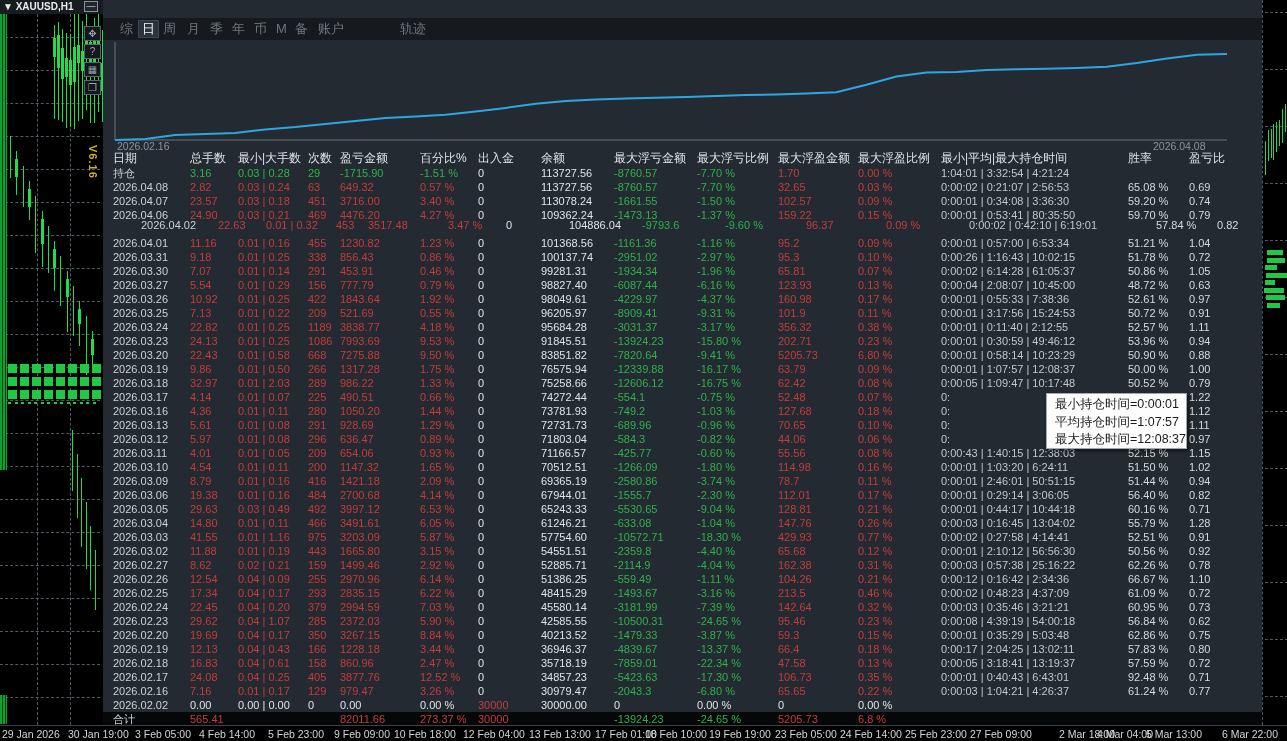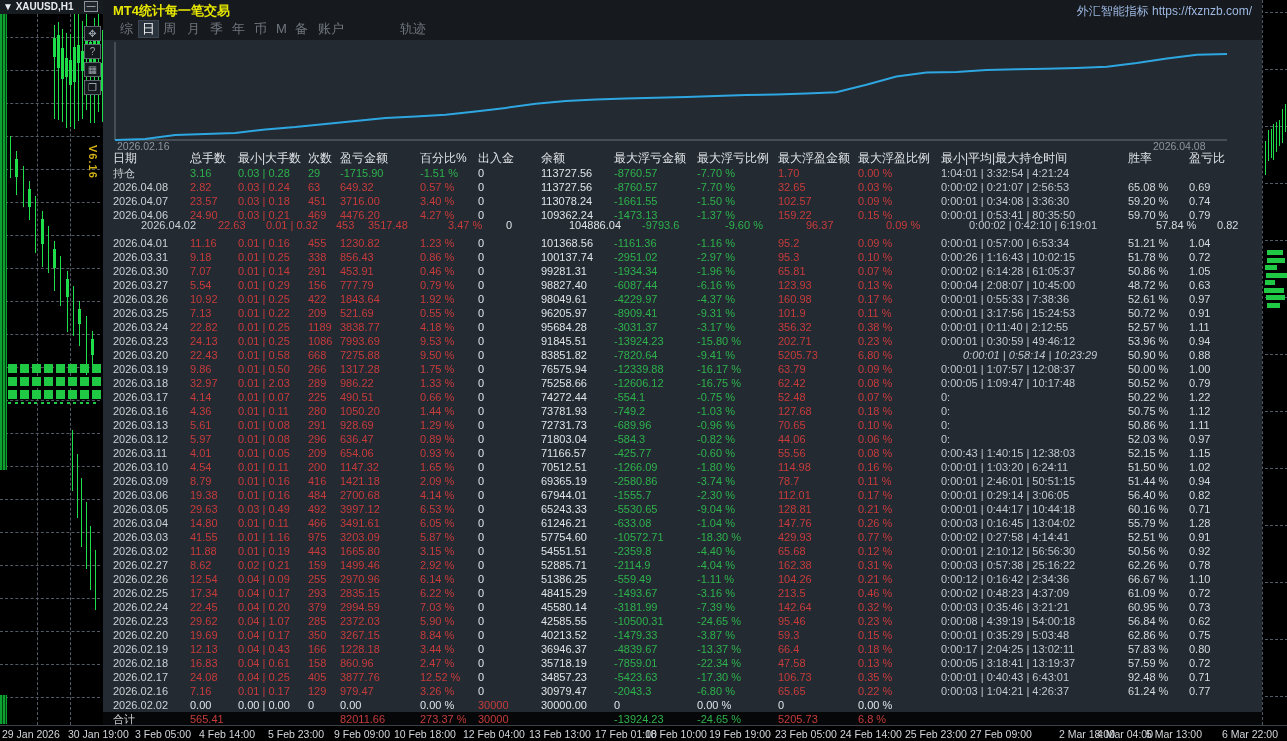--- a/index.html
+++ b/index.html
@@ -215,24 +215,20 @@
       <div class="gblock" style="left: 2.40724px; top: 265px; width: 11.7514px; height: 5px;"></div>
       <div class="gblock" style="left: 3.37964px; top: 272.5px; width: 22.5475px; height: 5px;"></div>
       <div class="gblock" style="left: 1.7934px; top: 280px; width: 10.3416px; height: 5px;"></div>
       <div class="gblock" style="left: 1.46334px; top: 287.5px; width: 19.899px; height: 5px;"></div>
       <div class="gblock" style="left: 3.09315px; top: 295px; width: 19.2445px; height: 5px;"></div>
       <div class="gblock" style="left: 3.60876px; top: 302.5px; width: 13.2176px; height: 5px;"></div>
     </div>
   <div id="rmarker"></div>
 
   <div id="panel">
-    <div id="titlebar">
-      <span id="title">MT4统计每一笔交易</span>
-      <span id="sitelink">外汇智能指标 https://fxznzb.com/</span>
-    </div>
     <div id="menubar">
         <span class="mitem" style="left: 15px;">综</span>
         <span class="mitem active" style="left: 35px;">日</span>
         <span class="mitem" style="left: 58px;">周</span>
         <span class="mitem" style="left: 82px;">月</span>
         <span class="mitem" style="left: 105px;">季</span>
         <span class="mitem" style="left: 127px;">年</span>
         <span class="mitem" style="left: 149px;">币</span>
         <span class="mitem" style="left: 171px;">M</span>
         <span class="mitem" style="left: 190px;">备</span>
@@ -493,21 +489,21 @@
           <span class="cell c-red" style="left: 135px;">0.01 | 0.58</span>
           <span class="cell c-red" style="left: 205px;">668</span>
           <span class="cell c-red" style="left: 237px;">7275.88</span>
           <span class="cell c-red" style="left: 317px;">9.50 %</span>
           <span class="cell c-white" style="left: 375px;">0</span>
           <span class="cell c-white" style="left: 438px;">83851.82</span>
           <span class="cell c-green" style="left: 511px;">-7820.64</span>
           <span class="cell c-green" style="left: 594px;">-9.41 %</span>
           <span class="cell c-red" style="left: 675px;">5205.73</span>
           <span class="cell c-red" style="left: 755px;">6.80 %</span>
-          <span class="cell c-time" style="left: 860px; font-style: italic;">0:00:01 | 0:58:14 | 10:23:29</span>
+          <span class="cell c-time" style="left: 838px;">0:00:01 | 0:58:14 | 10:23:29</span>
           <span class="cell c-rate" style="left: 1025px;">50.90 %</span>
           <span class="cell c-rate" style="left: 1086px;">0.88</span>
         </div>
         <div class="trow" style="top: 196px;">
           <span class="cell c-date" style="left: 10px;">2026.03.19</span>
           <span class="cell c-red" style="left: 87px;">9.86</span>
           <span class="cell c-red" style="left: 135px;">0.01 | 0.50</span>
           <span class="cell c-red" style="left: 205px;">266</span>
           <span class="cell c-red" style="left: 237px;">1317.28</span>
           <span class="cell c-red" style="left: 317px;">1.75 %</span>
@@ -932,20 +928,25 @@
           <span class="cell c-red" style="left: 237px;">82011.66</span>
           <span class="cell c-red" style="left: 317px;">273.37 %</span>
           <span class="cell c-red" style="left: 375px;">30000</span>
           <span class="cell c-green" style="left: 511px;">-13924.23</span>
           <span class="cell c-green" style="left: 594px;">-24.65 %</span>
           <span class="cell c-red" style="left: 675px;">5205.73</span>
           <span class="cell c-red" style="left: 755px;">6.8 %</span>
         </div>
       </div>
 
+    <div id="tooltip">
+        <div>最小持仓时间=0:00:01</div>
+        <div>平均持仓时间=1:07:57</div>
+        <div>最大持仓时间=12:08:37</div>
+      </div>
   </div>
 
   <div id="timeline">
       <span class="tick" style="left: 2px;">29 Jan 2026</span>
       <span class="tick" style="left: 68px;">30 Jan 19:00</span>
       <span class="tick" style="left: 135px;">3 Feb 05:00</span>
       <span class="tick" style="left: 199px;">4 Feb 14:00</span>
       <span class="tick" style="left: 268px;">5 Feb 23:00</span>
       <span class="tick" style="left: 334px;">9 Feb 09:00</span>
       <span class="tick" style="left: 394px;">10 Feb 18:00</span>

